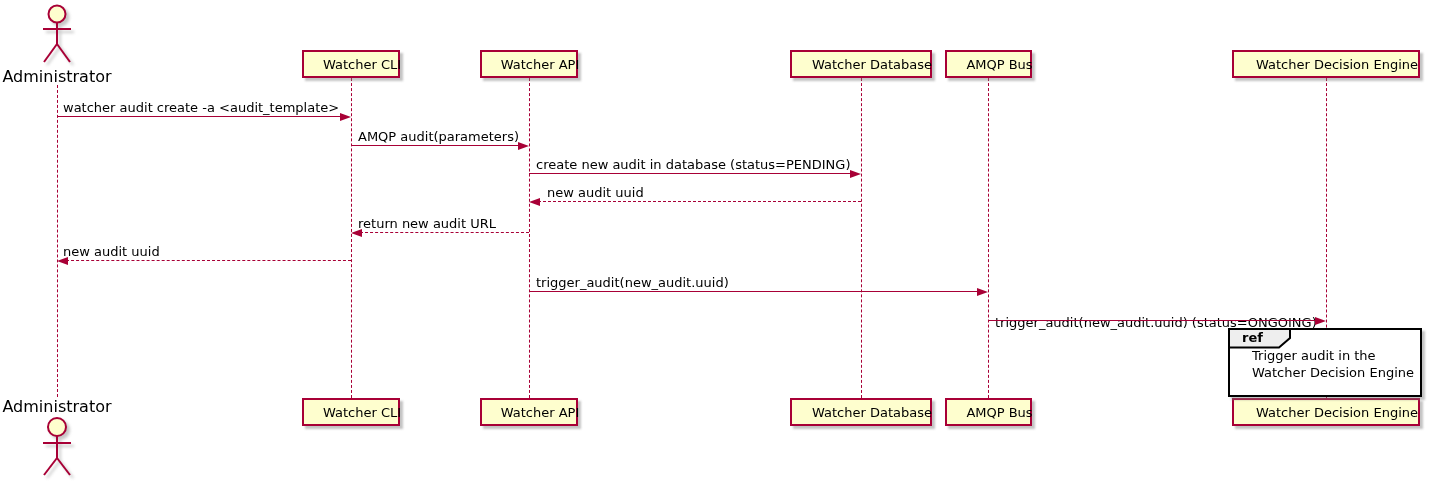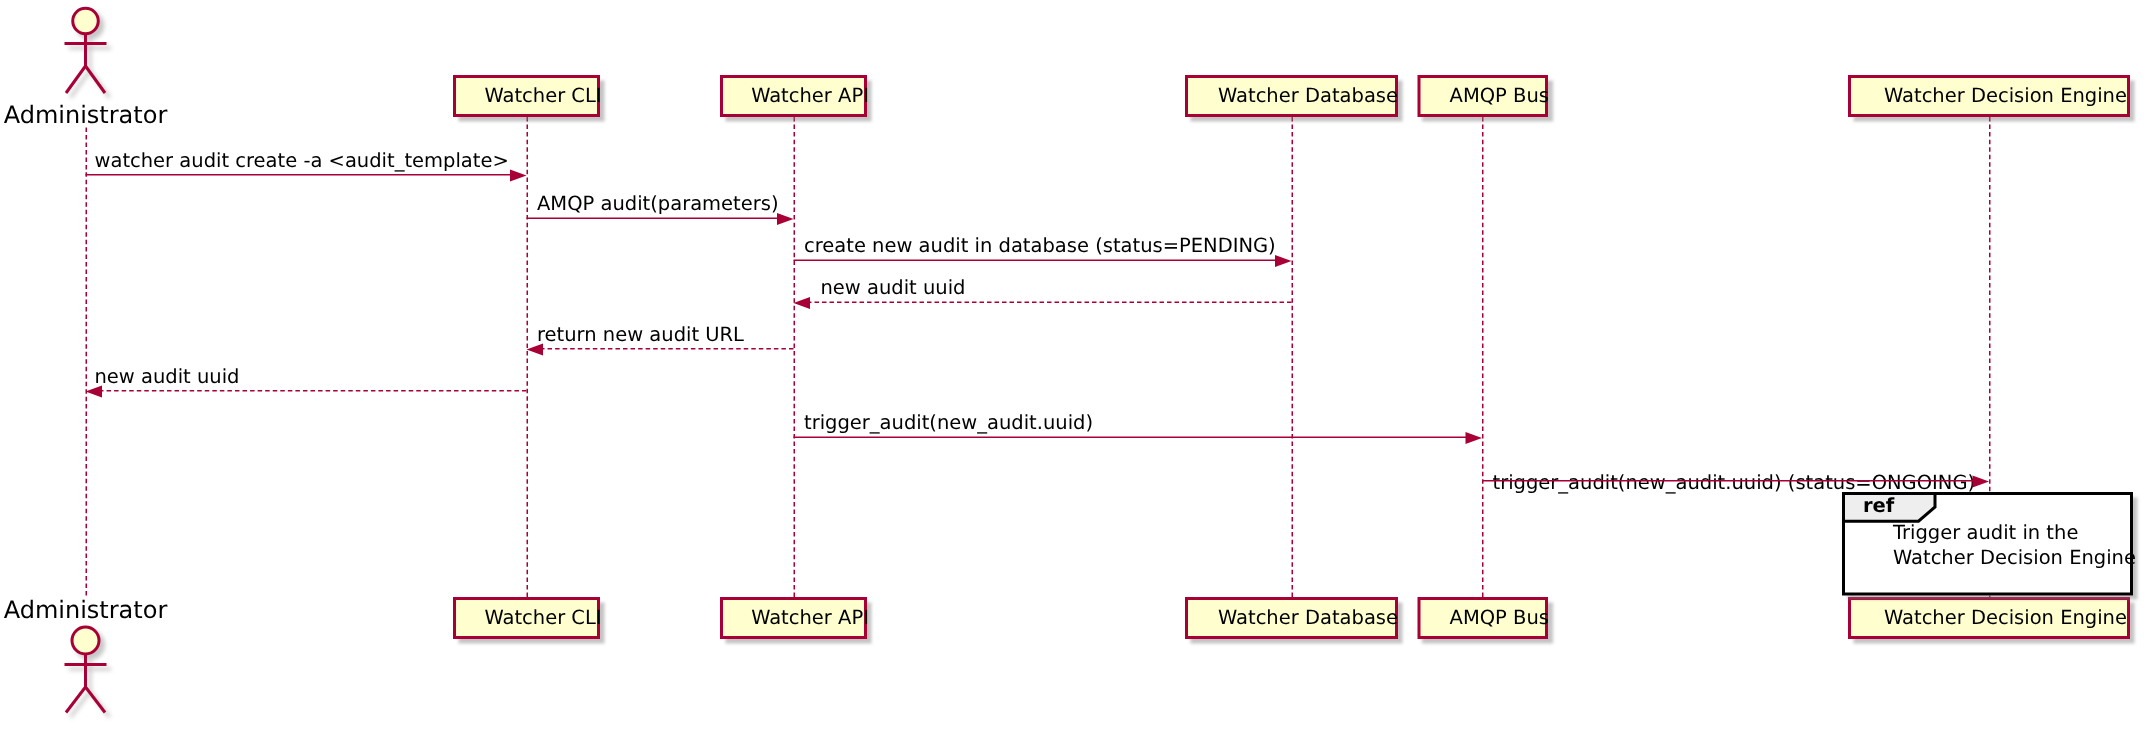--- a/index.html
+++ b/index.html
@@ -34,21 +34,21 @@
   .msg-line.dashed{border-top-style:dashed;border-top-width:1px;}
   .arrow-r{position:absolute;width:0;height:0;border-top:4.5px solid transparent;border-bottom:4.5px solid transparent;border-left:11px solid var(--line);}
   .arrow-l{position:absolute;width:0;height:0;border-top:4.5px solid transparent;border-bottom:4.5px solid transparent;border-right:11px solid var(--line);}
   .ref-box{
     position:absolute;left:1228px;top:328px;width:194px;height:69px;box-sizing:border-box;
     background:var(--ref-fill);border:2px solid var(--ref-border);
     box-shadow:3px 3px 2px rgba(125,125,125,.45);z-index:5;
   }
   .ref-tab{position:absolute;left:-2px;top:-2px;}
   .ref-keyword{position:absolute;left:12px;top:0px;font-size:13px;font-weight:bold;}
-  .ref-text{position:absolute;left:32px;top:17px;font-size:13px;line-height:17px;white-space:nowrap;}
+  .ref-text{position:absolute;left:22px;top:17px;font-size:13px;line-height:17px;white-space:nowrap;}
   .ref-text span{display:block;}
 </style>
 </head>
 <body>
 
 <div class="diagram">
 
   <svg class="actor-svg" style="left:39px;top:3px;" width="36" height="62" viewBox="0 0 36 62">
     <circle cx="18" cy="11" r="8.5" fill="#FEFECE" stroke="#A80036" stroke-width="2"></circle>
     <line x1="18" y1="19.5" x2="18" y2="41" stroke="#A80036" stroke-width="2"></line>

